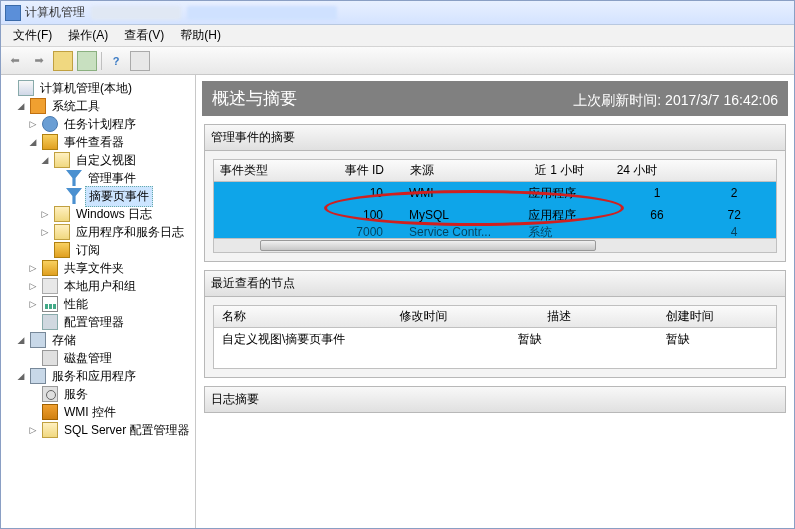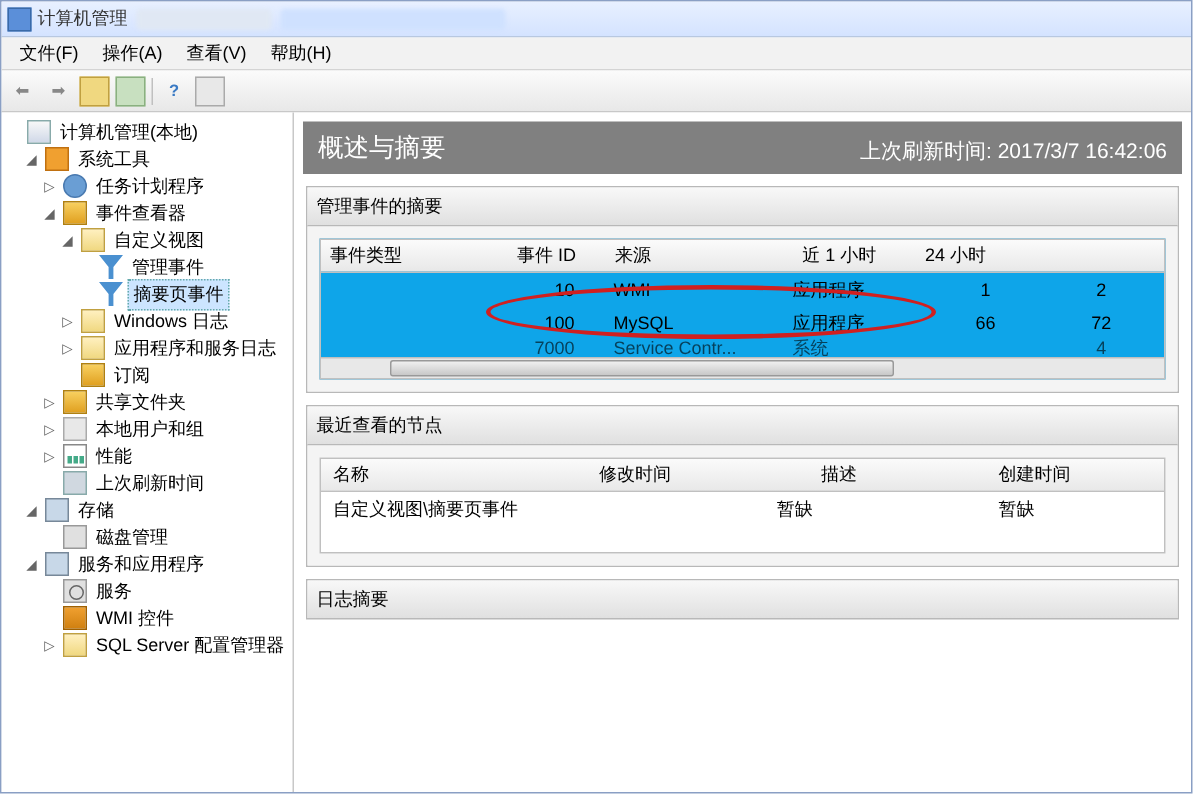--- a/index.html
+++ b/index.html
@@ -155,21 +155,21 @@
         <span class="nlabel">本地用户和组</span>
       </div>
     <div class="node" style="padding-left:24px">
         <span class="exp">▷</span>
         <span class="nicon i-perf"></span>
         <span class="nlabel">性能</span>
       </div>
     <div class="node" style="padding-left:24px">
         <span class="exp none">▸</span>
         <span class="nicon i-dev"></span>
-        <span class="nlabel">上次刷新时间</span>
+        <span class="nlabel">配置管理器</span>
       </div>
     <div class="node" style="padding-left:12px">
         <span class="exp">◢</span>
         <span class="nicon i-store"></span>
         <span class="nlabel">存储</span>
       </div>
     <div class="node" style="padding-left:24px">
         <span class="exp none">▸</span>
         <span class="nicon i-disk"></span>
         <span class="nlabel">磁盘管理</span>

